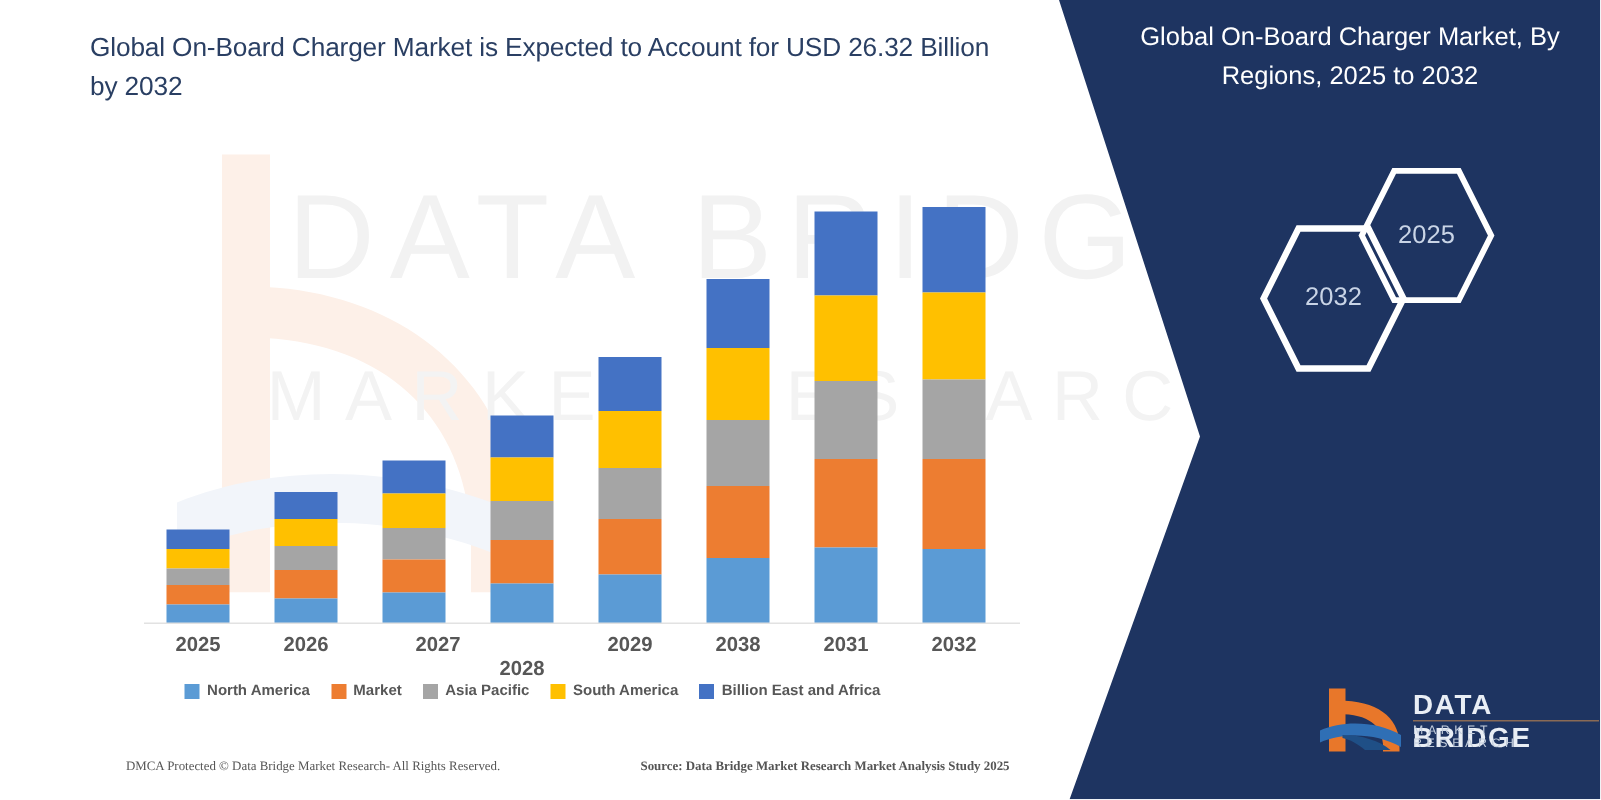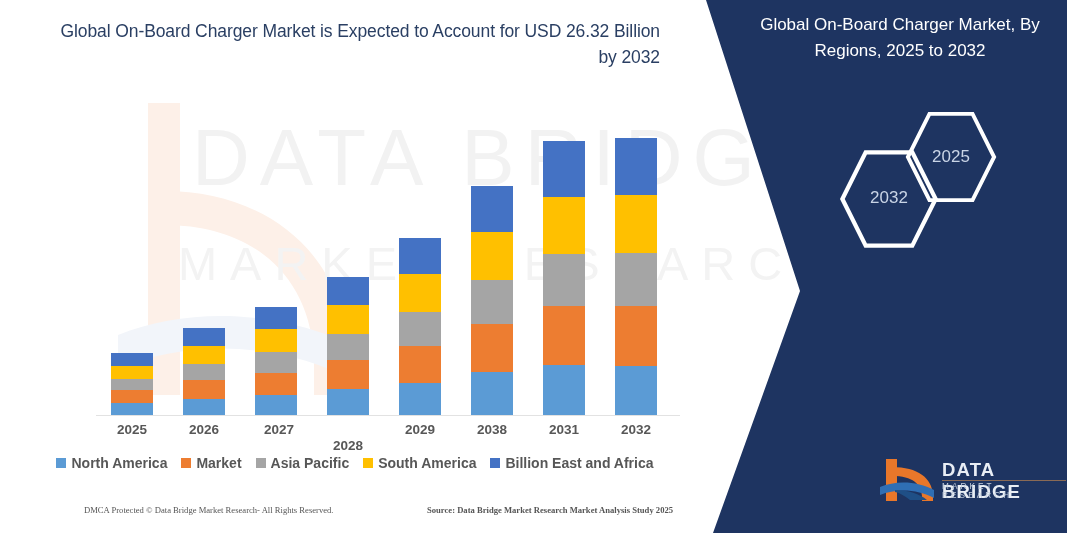--- a/index.html
+++ b/index.html
@@ -24,21 +24,21 @@
     left: 0; top: 0;
     width: 710px;
     height: 533px;
   }
 
   #chart-title {
     position: absolute;
     left: 60px;
     top: 18px;
     width: 600px;
-    text-align: right;
+    text-align: left;
     font-size: 17.5px;
     line-height: 1.5;
     color: #2a3f63;
     font-weight: 400;
     letter-spacing: -0.1px;
   }
 
   
   #wm-logo {
     position: absolute;
@@ -130,21 +130,21 @@
     display: flex;
     align-items: center;
     gap: 5px;
   }
   .leg-swatch {
     width: 10px;
     height: 10px;
     display: block;
   }
   .leg-label {
-    font-size: 14px;
+    font-size: 10px;
     font-weight: bold;
     color: #575757;
     white-space: nowrap;
   }
 
   #footer {
     position: absolute;
     left: 0;
     top: 505px;
     width: 710px;
@@ -296,21 +296,21 @@
           <div class="seg" title="South America 2032" style="height: 58px; background: rgb(255, 192, 0);"></div>
           <div class="seg" title="Asia Pacific 2032" style="height: 53px; background: rgb(165, 165, 165);"></div>
           <div class="seg" title="Europe 2032" style="height: 60px; background: rgb(237, 125, 49);"></div>
           <div class="seg" title="North America 2032" style="height: 50px; background: rgb(91, 155, 213);"></div>
         </div>
       </div>
     <div id="axis-line"></div>
     <div id="x-labels">
         <div class="x-lab" style="left: 0px;">2025</div>
         <div class="x-lab" style="left: 72px;">2026</div>
-        <div class="x-lab" style="left: 147px;">2027</div>
+        <div class="x-lab" style="left: 160px;">2027</div>
         <div class="x-lab" style="left: 216px; margin-top: 16px;">2028</div>
         <div class="x-lab" style="left: 288px;">2029</div>
         <div class="x-lab" style="left: 360px;">2038</div>
         <div class="x-lab" style="left: 432px;">2031</div>
         <div class="x-lab" style="left: 504px;">2032</div>
       </div>
 
     <div id="legend">
         <div class="leg-item">
           <span class="leg-swatch" style="background: rgb(91, 155, 213);"></span>

